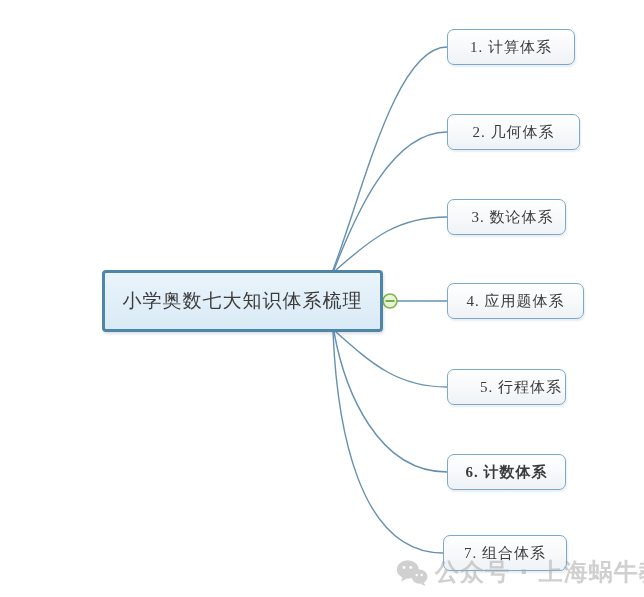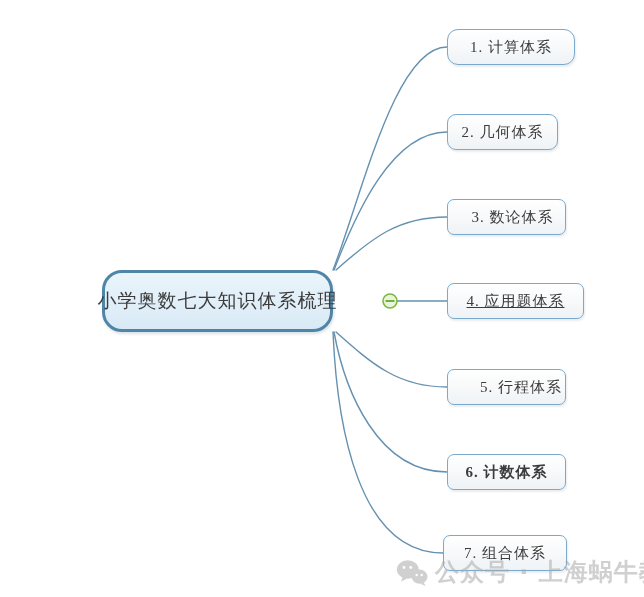--- a/index.html
+++ b/index.html
@@ -28,41 +28,41 @@
     position:absolute;
     box-sizing:border-box;
     display:flex;align-items:center;justify-content:center;
     z-index:2;
     color:var(--text);
     font-family:"Liberation Serif","DejaVu Serif",serif;
     cursor:default;
     white-space:nowrap;
   }
   .root-node{
-    left:102px;top:270px;width:231px;height:62px;
+    left:102px;top:270px;width:281px;height:62px;
     border:3.5px solid var(--root-border);
-    border-radius:20px;
+    border-radius:4px;
     background:linear-gradient(180deg,var(--root-fill-top) 0%,var(--root-fill-bottom) 100%);
     font-size:19px;
     letter-spacing:1px;
     box-shadow:1px 2px 3px rgba(60,90,110,0.18);
   }
   .child-node{
     height:36px;
     border:1.4px solid var(--child-border);
     border-radius:7px;
     background:linear-gradient(180deg,var(--child-fill-top) 0%,var(--child-fill-bottom) 100%);
     font-size:15px;
     letter-spacing:1px;
     box-shadow:1px 1.5px 2px rgba(80,100,120,0.12);
   }
-  .n1{left:447px;top:29px;width:128px;border-radius:11px;}
-  .n2{left:447px;top:114px;width:111px;border-radius:9px;}
+  .n1{left:447px;top:29px;width:128px;}
+  .n2{left:447px;top:114px;width:133px;}
   .n3{left:447px;top:199px;width:119px;padding-left:12px;}
-  .n4{left:447px;top:283px;width:137px;text-decoration:underline;}
+  .n4{left:447px;top:283px;width:137px;}
   .n5{left:447px;top:369px;width:119px;padding-left:29px;}
   .n6{left:447px;top:454px;width:119px;font-weight:bold;}
   .n7{left:443px;top:535px;width:124px;}
   .watermark{
     position:absolute;
     left:396px;top:556px;
     z-index:5;
     display:flex;align-items:center;gap:7px;
     opacity:0.55;
     pointer-events:none;

